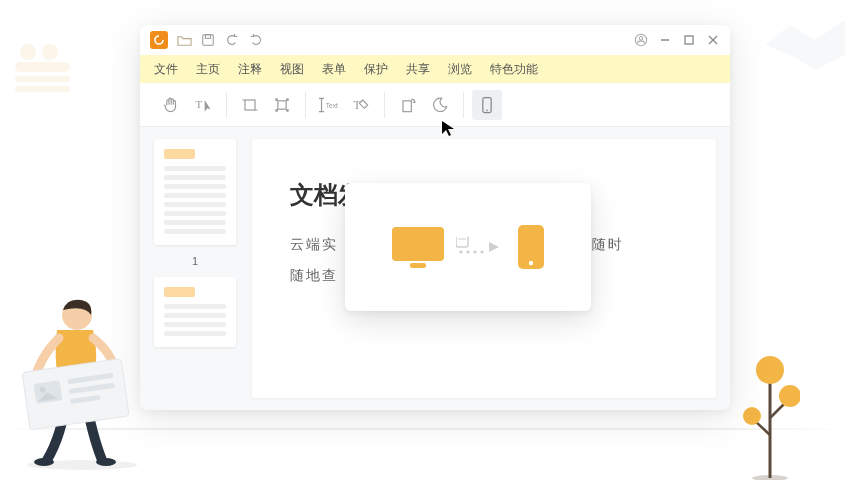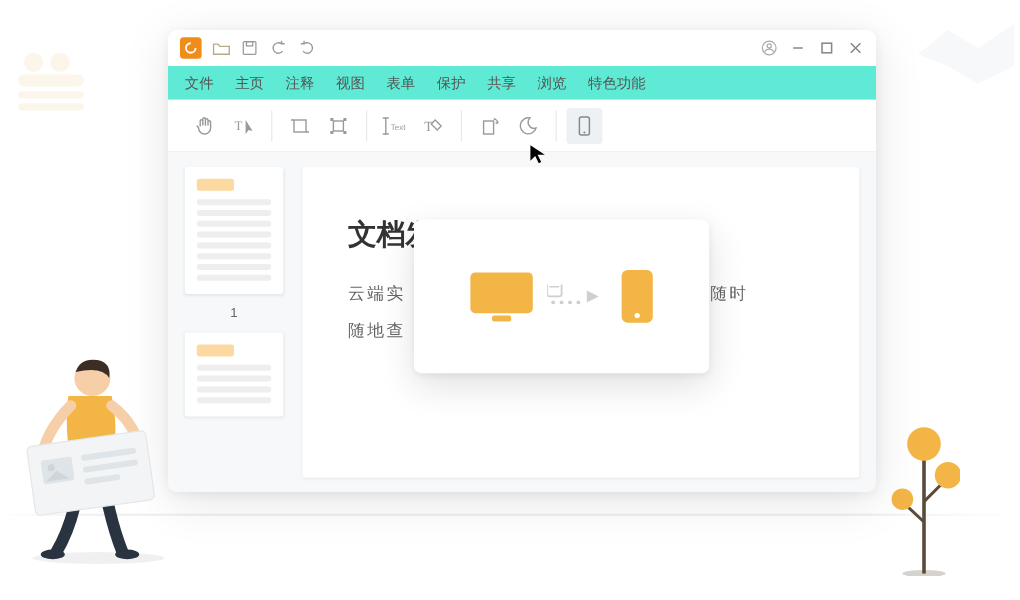--- a/index.html
+++ b/index.html
@@ -74,21 +74,21 @@
 
   
   .menubar {
     height: 28px;
     display: flex;
     align-items: center;
     padding: 0 14px;
     gap: 18px;
     font-size: 12px;
     color: #555;
-    background: #5eead4;
+    background: #fef9c3;
   }
   .menubar span { cursor: pointer; }
 
   
   .toolbar {
     height: 44px;
     border-bottom: 1px solid #eee;
     display: flex;
     align-items: center;
     padding: 0 10px;

